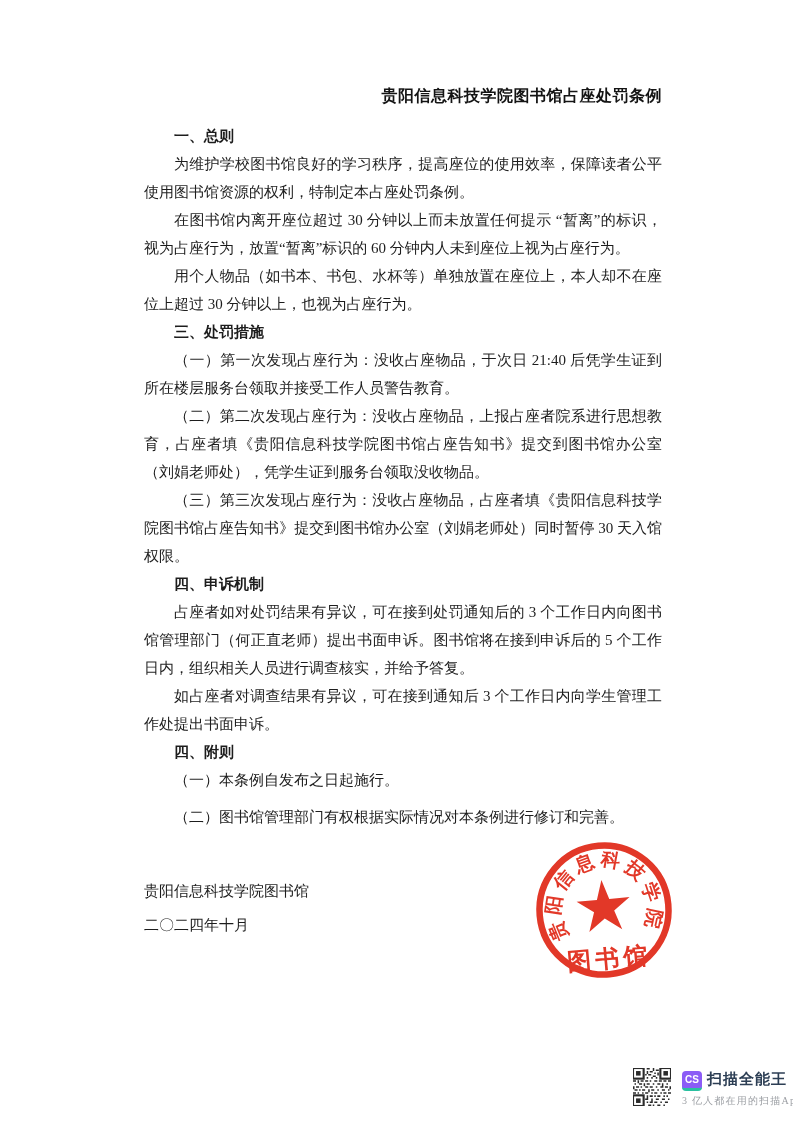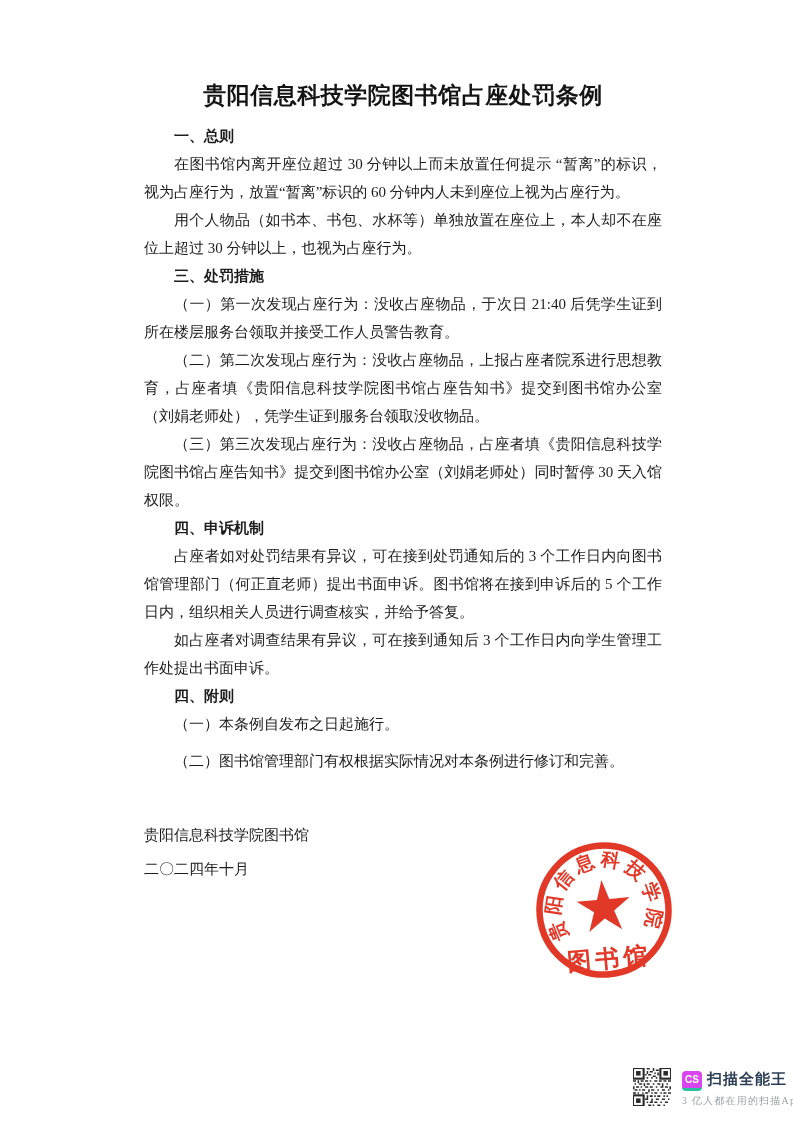--- a/index.html
+++ b/index.html
@@ -13,22 +13,22 @@
   
   .doc{
     position:absolute;
     left:144px; top:84px;
     width:518px;
     color:#1d1d1d;
     font-size:15px;
     line-height:28px;
   }
   .doc-title{
-    text-align:center;
-    font-size:23px;
+    text-align:right;
+    font-size:16px;
     font-weight:bold;
     letter-spacing:.5px;
     line-height:24px;
     margin:0 0 14px 0;
     color:#141414;
   }
   .doc p{
     margin:0;
     text-indent:2em;
     text-align:justify;
@@ -52,21 +52,21 @@
     opacity:.93;
     pointer-events:none;
   }
   .stamp svg{ display:block; width:140px; height:140px; }
   
   .wm{ position:absolute; left:633px; top:1066px; width:150px; height:46px; }
   .wm-qr{ position:absolute; left:0; top:2px; width:38px; height:38px; }
   .wm-badge{
     position:absolute; left:49px; top:5px;
     width:20px; height:20px;
-    background:#d946ef;
+    background:#8b5cf6;
     border-bottom:3px solid #2bc0a0;
     border-radius:4px;
     box-sizing:border-box;
     color:#ffffff;
     font-family:"Liberation Sans", sans-serif;
     font-weight:bold;
     font-size:10px;
     line-height:17px;
     text-align:center;
   }
@@ -89,20 +89,21 @@
   }
 </style>
 </head>
 <body>
 
 <div class="page">
 
   <div class="doc">
     <div class="doc-title">贵阳信息科技学院图书馆占座处罚条例</div>
     <p class="heading">一、总则</p>
+    <p>为维护学校图书馆良好的学习秩序，提高座位的使用效率，保障读者公平使用图书馆资源的权利，特制定本占座处罚条例。</p>
     <p>在图书馆内离开座位超过 30 分钟以上而未放置任何提示 “暂离”的标识，视为占座行为，放置“暂离”标识的 60 分钟内人未到座位上视为占座行为。</p>
     <p>用个人物品（如书本、书包、水杯等）单独放置在座位上，本人却不在座位上超过 30 分钟以上，也视为占座行为。</p>
     <p class="heading">三、处罚措施</p>
     <p>（一）第一次发现占座行为：没收占座物品，于次日 21:40 后凭学生证到所在楼层服务台领取并接受工作人员警告教育。</p>
     <p>（二）第二次发现占座行为：没收占座物品，上报占座者院系进行思想教育，占座者填《贵阳信息科技学院图书馆占座告知书》提交到图书馆办公室（刘娟老师处），凭学生证到服务台领取没收物品。</p>
     <p>（三）第三次发现占座行为：没收占座物品，占座者填《贵阳信息科技学院图书馆占座告知书》提交到图书馆办公室（刘娟老师处）同时暂停 30 天入馆权限。</p>
     <p class="heading">四、申诉机制</p>
     <p>占座者如对处罚结果有异议，可在接到处罚通知后的 3 个工作日内向图书馆管理部门（何正直老师）提出书面申诉。图书馆将在接到申诉后的 5 个工作日内，组织相关人员进行调查核实，并给予答复。</p>
     <p>如占座者对调查结果有异议，可在接到通知后 3 个工作日内向学生管理工作处提出书面申诉。</p>
     <p class="heading">四、附则</p>

